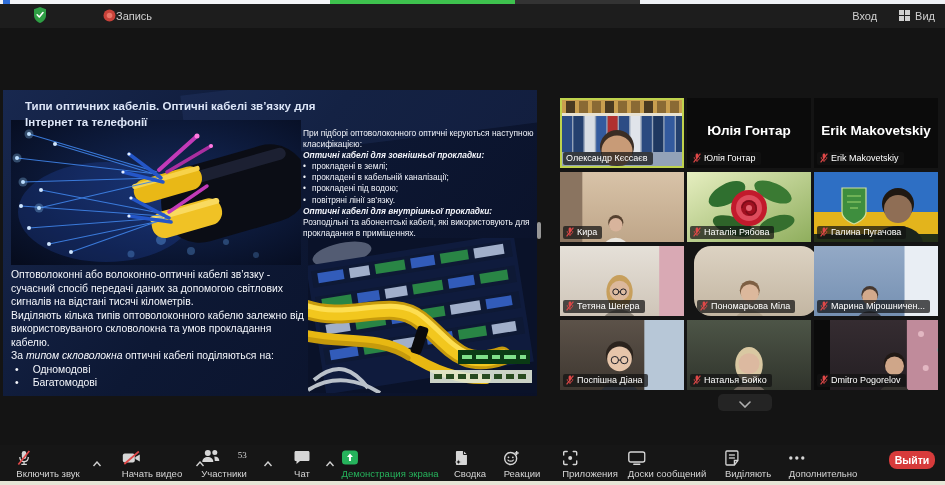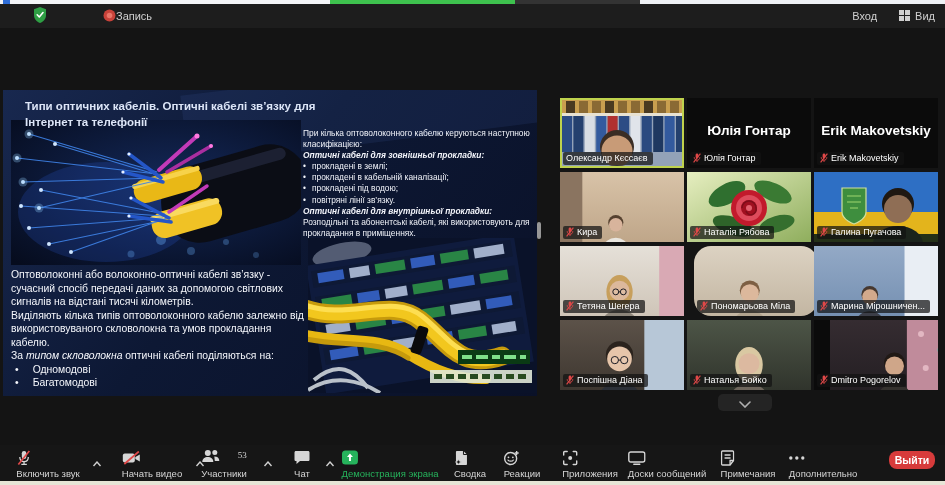--- a/index.html
+++ b/index.html
@@ -174,21 +174,21 @@
             <circle cx="112" cy="52" r="1.6"></circle>
             <circle cx="120" cy="78" r="1.6"></circle>
             <circle cx="118" cy="96" r="1.6"></circle>
           </g>
       </svg>
     </div>
 
     <div class="slide-title">Типи оптичних кабелів. Оптичні кабелі зв’язку для Інтернет та телефонії</div>
 
     <div class="rt">
-      <div>При кілька оптоволоконного кабелю керуються наступною класифікацією:</div>
+      <div>При підборі оптоволоконного оптичні керуються наступною класифікацією:</div>
       <div class="bi">Оптичні кабелі для зовнішньої прокладки:</div>
       <div class="bullet-row">
           <span class="b">•</span>
           <span>прокладені в землі;</span>
         </div>
       <div class="bullet-row">
           <span class="b">•</span>
           <span>прокладені в кабельній каналізації;</span>
         </div>
       <div class="bullet-row">
@@ -737,21 +737,21 @@
 
     <div class="tb" style="left:748px">
       <div class="tb-ic">
         <svg width="14" height="16" viewBox="0 0 14 16" fill="none" stroke="#d6d6d6" stroke-width="1.3">
             <path d="M2 1 H12 C12.6 1 13 1.4 13 2 V10.5 L9.5 15 H2 C1.4 15 1 14.6 1 14 V2 C1 1.4 1.4 1 2 1 Z"></path>
             <line x1="4" y1="5" x2="10" y2="5"></line>
             <line x1="4" y1="8" x2="10" y2="8"></line>
             <path d="M9.5 15 V10.5 H13"></path>
           </svg>
       </div>
-      <div class="tb-lb">Примечания</div>
+      <div class="tb-lb">Виділяють</div>
     </div>
 
     <div class="tb" style="left:823px">
       <div class="tb-ic">
         <svg width="16" height="4" viewBox="0 0 16 4">
             <circle cx="2" cy="2" r="1.7" fill="#d6d6d6"></circle>
             <circle cx="8" cy="2" r="1.7" fill="#d6d6d6"></circle>
             <circle cx="14" cy="2" r="1.7" fill="#d6d6d6"></circle>
           </svg>
       </div>

